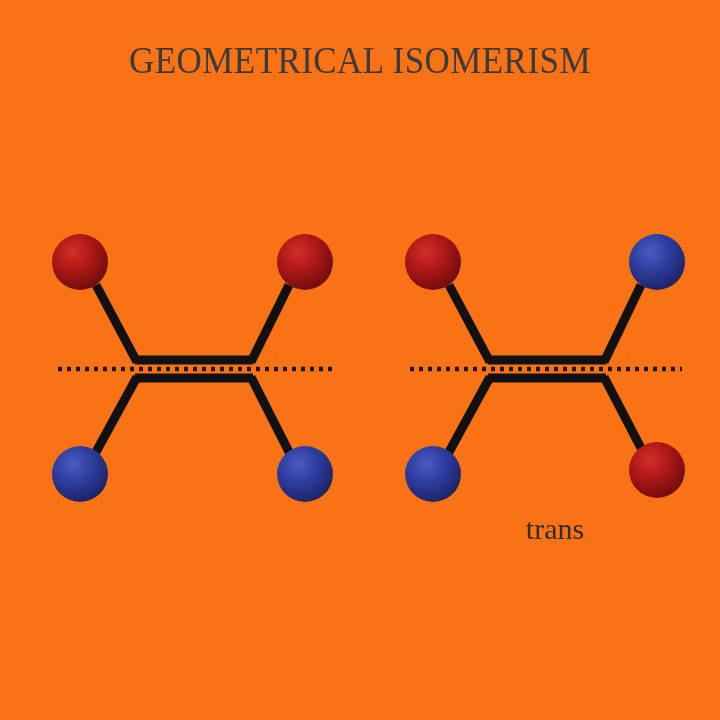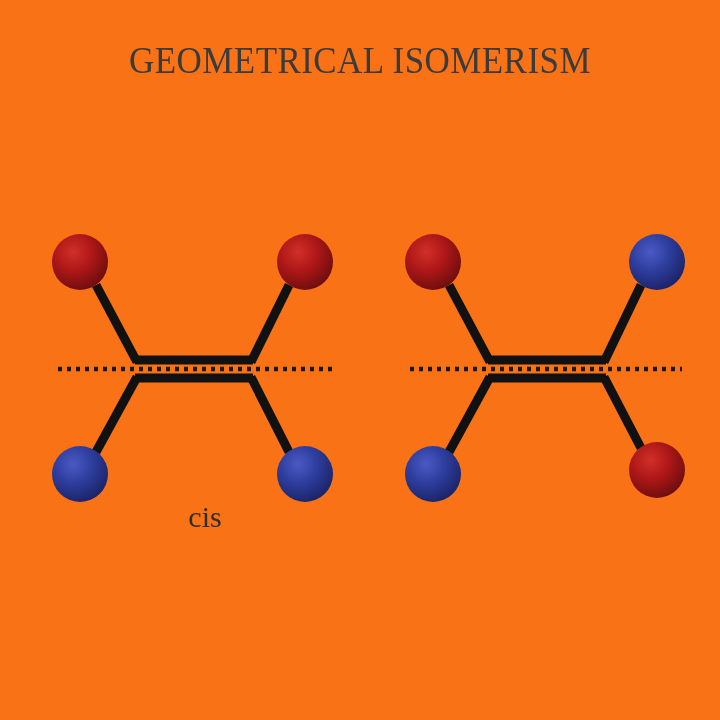--- a/index.html
+++ b/index.html
@@ -107,16 +107,16 @@
           <line x1="488" y1="378" x2="606" y2="378" stroke="#111111" stroke-width="9" stroke-linecap="butt"></line>
           <line x1="410" y1="369" x2="682" y2="369" stroke="#1a1a1a" stroke-width="4.5" stroke-linecap="butt" stroke-dasharray="4 5"></line>
           <circle cx="433" cy="262" r="28" fill="url(#grad-red)"></circle>
           <circle cx="657" cy="262" r="28" fill="url(#grad-blue)"></circle>
           <circle cx="433" cy="474" r="28" fill="url(#grad-blue)"></circle>
           <circle cx="657" cy="470" r="28" fill="url(#grad-red)"></circle>
         </g>
       </g>
   </svg>
 
-  <div class="isomer-label" id="label-cis">cis</div>
 
+  <div class="isomer-label" id="label-trans">trans</div>
 
 </div>
 
 </body></html>

